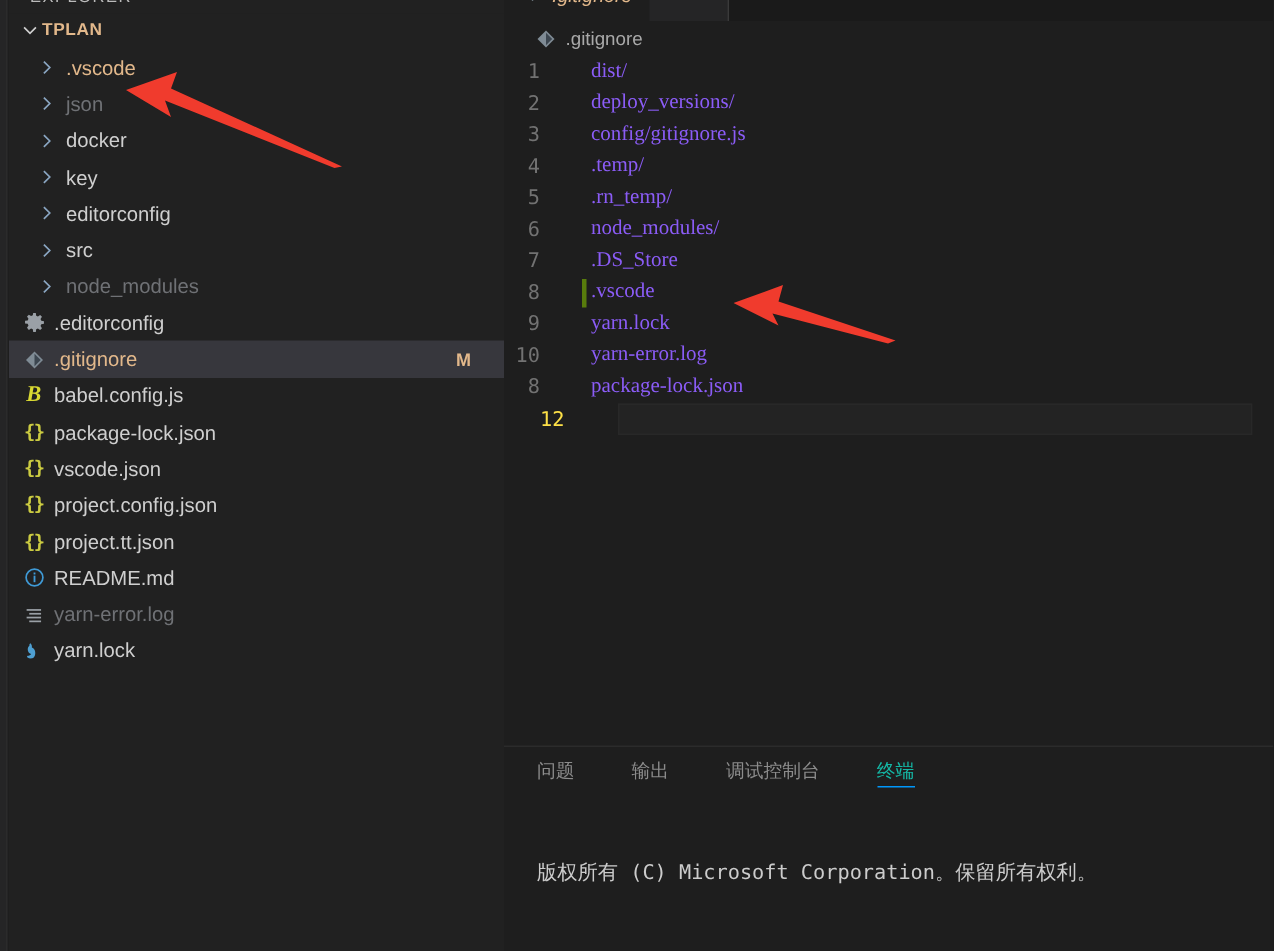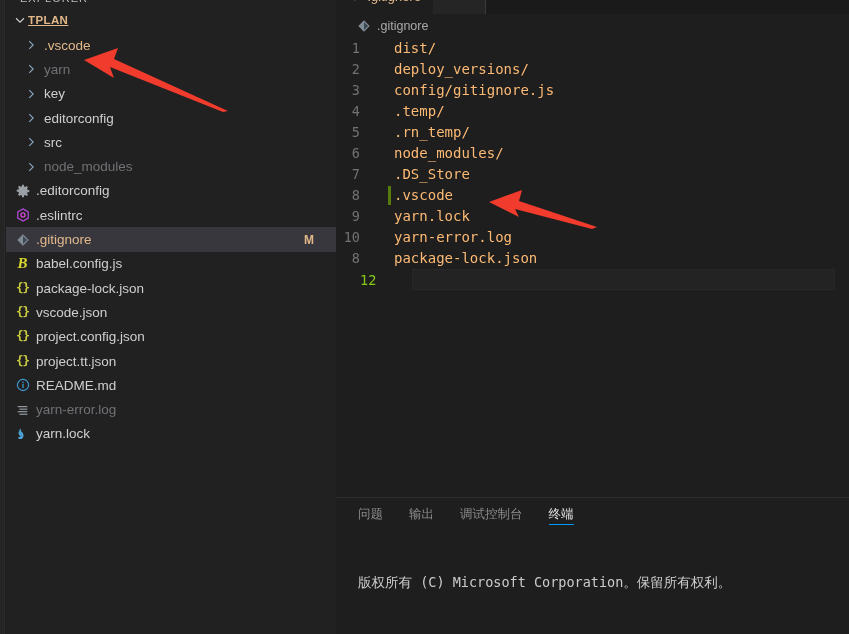--- a/index.html
+++ b/index.html
@@ -57,21 +57,20 @@
   }
   .section-header {
     display: flex;
     align-items: center;
     height: 22px;
     padding-left: 6px;
     font-size: 11.5px;
     font-weight: bold;
     letter-spacing: .4px;
     color: #e2b88b;
-    text-decoration: underline;
   }
   .twisty {
     width: 16px; height: 16px;
     display: inline-flex;
     align-items: center;
     justify-content: center;
     flex: 0 0 16px;
   }
   .twisty svg { display: block; }
 
@@ -182,31 +181,32 @@
   }
   .lnum {
     width: 41px;
     flex: 0 0 41px;
     text-align: right;
     padding-right: 17px;
     box-sizing: border-box;
     color: #727272;
     font-size: 13.5px;
   }
-  .cline.current .lnum { color: #84cc16; padding-left: 24px; }
+  .cline.current .lnum { color: #fde047; padding-left: 24px; }
   .gutter-mark {
     position: absolute;
     left: 52px; top: 1px;
     width: 3px; height: 19px;
     background: #587c0c;
   }
   .ctext {
-    color: #fdba74;
+    color: #8b5cf6;
     padding-left: 17px;
     white-space: pre;
+    font-family: Liberation Serif, serif;
   }
   .current-line-box {
     position: absolute;
     left: 76px;
     right: 14px;
     top: 0; bottom: 0;
     border: 1px solid #282828;
     background: #232323;
     box-sizing: border-box;
   }
@@ -220,31 +220,31 @@
     height: 137px;
     background: #1e1e1e;
     border-top: 1px solid #2b2b2b;
     box-sizing: border-box;
   }
   .panel-tabs {
     display: flex;
     align-items: flex-end;
     height: 33px;
     padding-left: 22px;
-    gap: 26px;
+    gap: 38px;
   }
   .panel-tab {
     font-size: 12.5px;
     color: #8c8c8c;
     position: relative;
     height: 33px;
     display: flex;
     align-items: center;
   }
-  .panel-tab.active { color: #e5e5e5; }
+  .panel-tab.active { color: #14b8a6; }
   .panel-tab.active::after {
     content: "";
     position: absolute;
     left: 0; right: 0; bottom: 6px;
     height: 1.5px;
     background: #0097fb;
   }
   .term {
     padding: 3px 0 0 22px;
     font-family: "DejaVu Sans Mono", "Liberation Mono", monospace;
@@ -297,21 +297,29 @@
             </svg>
           </span>
           <span class="label mod">.vscode</span>
         </div>
         <div class="row indent1">
           <span class="ico">
             <svg width="14" height="14" viewBox="0 0 16 16">
               <path d="M6 3.5 L10.5 8 L6 12.5" fill="none" stroke="#8aa6c2" stroke-width="1.3"></path>
             </svg>
           </span>
-          <span class="label dim">yarn</span>
+          <span class="label dim">json</span>
+        </div>
+        <div class="row indent1">
+          <span class="ico">
+            <svg width="14" height="14" viewBox="0 0 16 16">
+              <path d="M6 3.5 L10.5 8 L6 12.5" fill="none" stroke="#8aa6c2" stroke-width="1.3"></path>
+            </svg>
+          </span>
+          <span class="label">docker</span>
         </div>
         <div class="row indent1">
           <span class="ico">
             <svg width="14" height="14" viewBox="0 0 16 16">
               <path d="M6 3.5 L10.5 8 L6 12.5" fill="none" stroke="#8aa6c2" stroke-width="1.3"></path>
             </svg>
           </span>
           <span class="label">key</span>
         </div>
         <div class="row indent1">
@@ -339,29 +347,20 @@
           <span class="label dim">node_modules</span>
         </div>
         <div class="row">
           <span class="ico ico-gear">
             <svg width="14" height="14" viewBox="0 0 16 16">
               <path fill="#9aa0a6" d="M8 5.2a2.8 2.8 0 100 5.6 2.8 2.8 0 000-5.6zm0 1.5a1.3 1.3 0 110 2.6 1.3 1.3 0 010-2.6z"></path>
               <path fill="#9aa0a6" d="M7 .8h2l.3 2 1.3.6 1.7-1.1 1.4 1.4-1.1 1.7.6 1.3 2 .3v2l-2 .3-.6 1.3 1.1 1.7-1.4 1.4-1.7-1.1-1.3.6-.3 2H7l-.3-2-1.3-.6-1.7 1.1L2.3 12l1.1-1.7-.6-1.3-2-.3V6.7l2-.3.6-1.3L2.3 3.4 3.7 2l1.7 1.1 1.3-.6z"></path>
             </svg>
           </span>
           <span class="label">.editorconfig</span>
-        </div>
-        <div class="row">
-          <span class="ico ico-eslint">
-            <svg width="14" height="14" viewBox="0 0 16 16">
-              <path d="M8 1 L14 4.5 L14 11.5 L8 15 L2 11.5 L2 4.5 Z" fill="none" stroke="#b24ad6" stroke-width="1.4"></path>
-              <circle cx="8" cy="8" r="2.4" fill="none" stroke="#d34ad6" stroke-width="1.5"></circle>
-            </svg>
-          </span>
-          <span class="label">.eslintrc</span>
         </div>
         <div class="row selected">
           <span class="ico ico-git">
             <svg width="14" height="14" viewBox="0 0 16 16">
               <path d="M8 1.5 L14.5 8 L8 14.5 L1.5 8 Z" fill="#7f8b95"></path>
               <path d="M8 3.3 L8 12.7 L12.7 8 Z" fill="#3c4650"></path>
             </svg>
           </span>
           <span class="label mod">.gitignore</span>
           <span class="badge">M</span>

